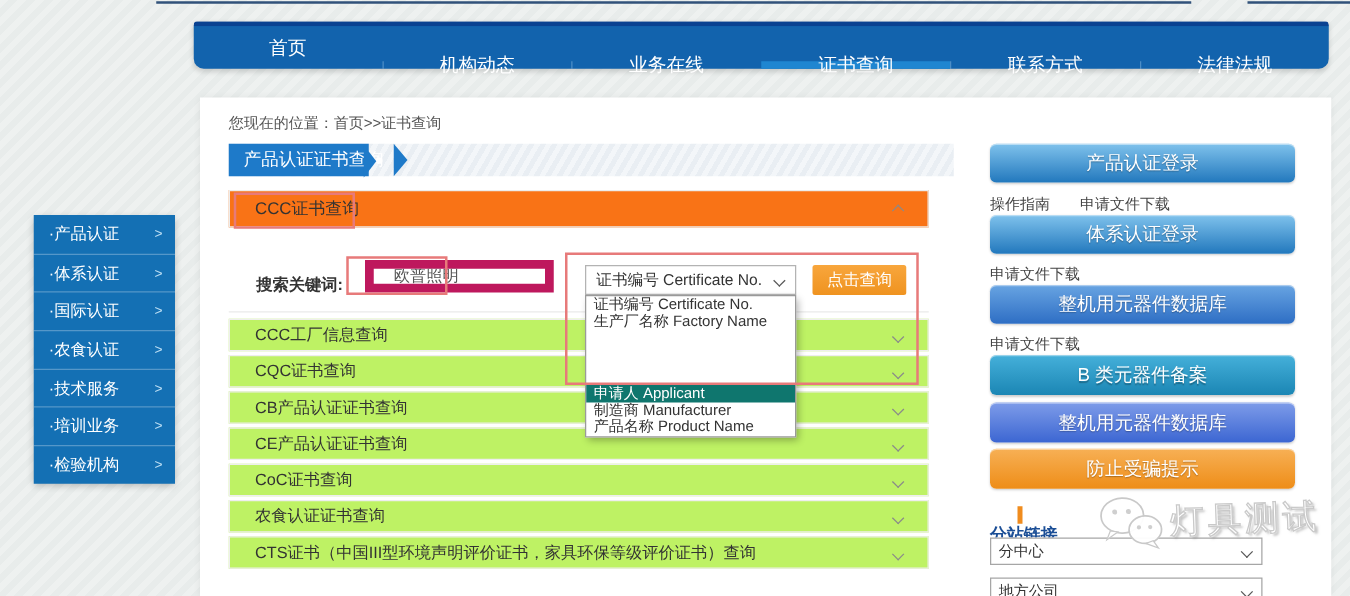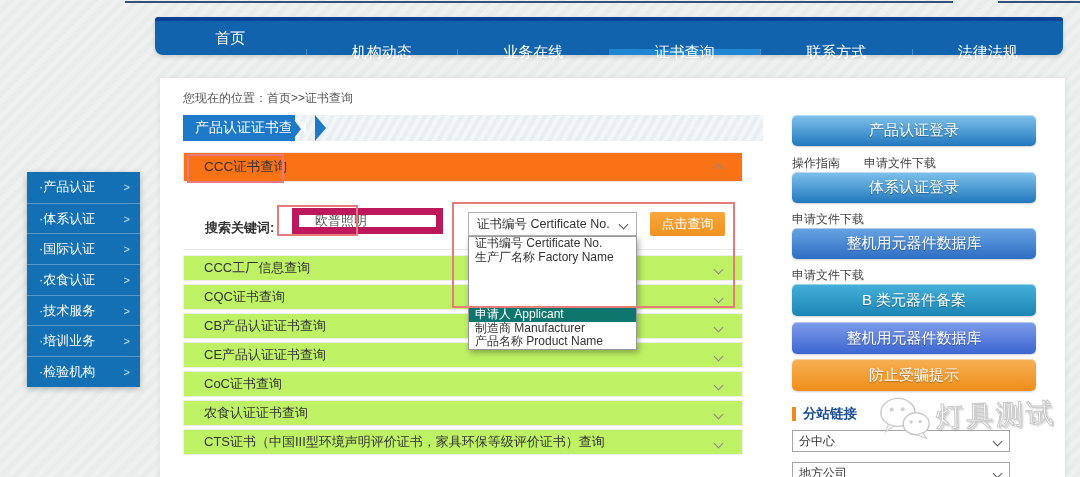--- a/index.html
+++ b/index.html
@@ -130,21 +130,21 @@
     box-shadow:inset 0 1px 0 rgba(255,255,255,.45), 0 1px 2px rgba(0,0,0,.2);
     font-family:"Liberation Sans","DejaVu Sans",sans-serif;
   }
   .g-blue   { background:linear-gradient(#7fc2ec,#2278bd); }
   .g-blue2  { background:linear-gradient(#68a4e2,#2e6ec4); }
   .g-teal   { background:linear-gradient(#45b0da,#1b86b4); }
   .g-indigo { background:linear-gradient(#7e9ce9,#3c66d2); }
   .g-orange { background:linear-gradient(#f7b055,#ee8d18); }
   .rlinks { position:absolute; left:632px; font-size:12px; color:#444; display:flex; gap:24px; }
   .rlinks span { cursor:pointer; }
-  .branch-hdr { position:absolute; left:632px; top:327px; display:flex; align-items:center; }
+  .branch-hdr { position:absolute; left:632px; top:327px; display:flex; align-items:center;flex-direction:column; }
   .branch-hdr .obar { width:4px; height:14px; background:#f08c1e; margin-right:7px; }
   .branch-hdr .txt { font-size:13.5px; font-weight:bold; color:#1b4e96; }
   .rsel {
     position:absolute; left:632px; width:218px; height:22px;
     border:1px solid #a6a6a6; background:#fff; font-size:12px; color:#333;
     display:flex; align-items:center; padding-left:6px; cursor:pointer;
   }
   .rsel .chev { position:absolute; right:8px; top:7px; border-color:#555; }
 
   

